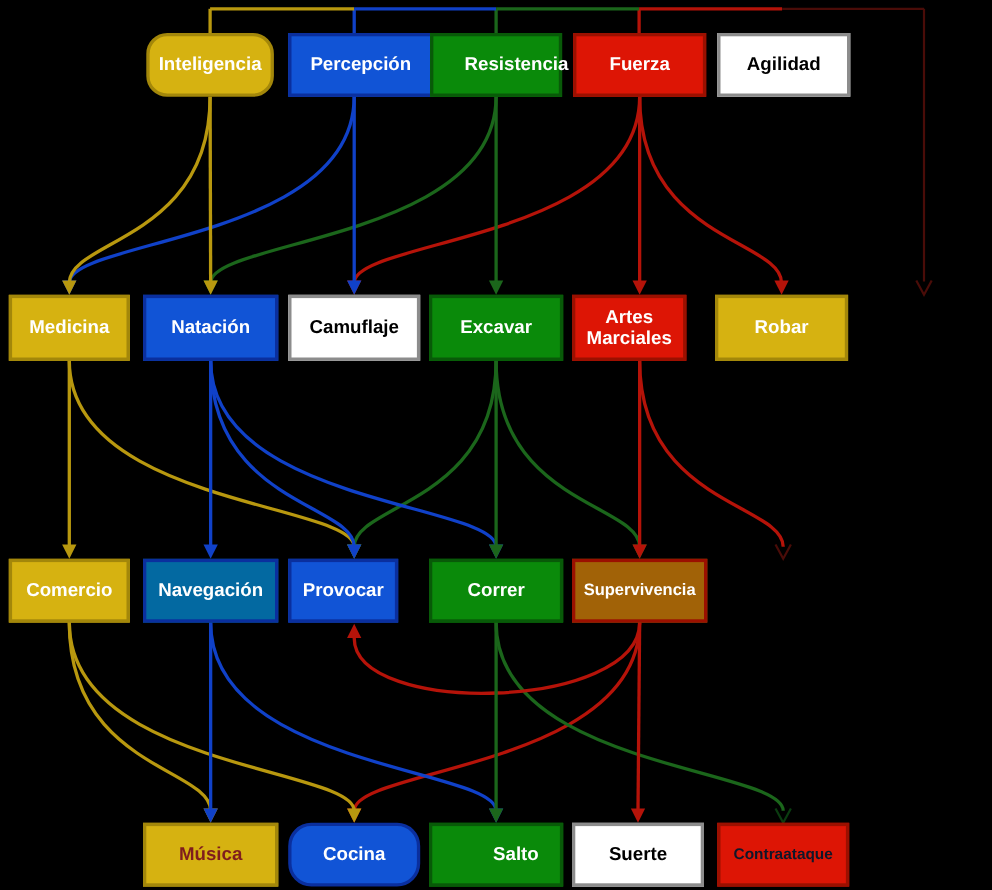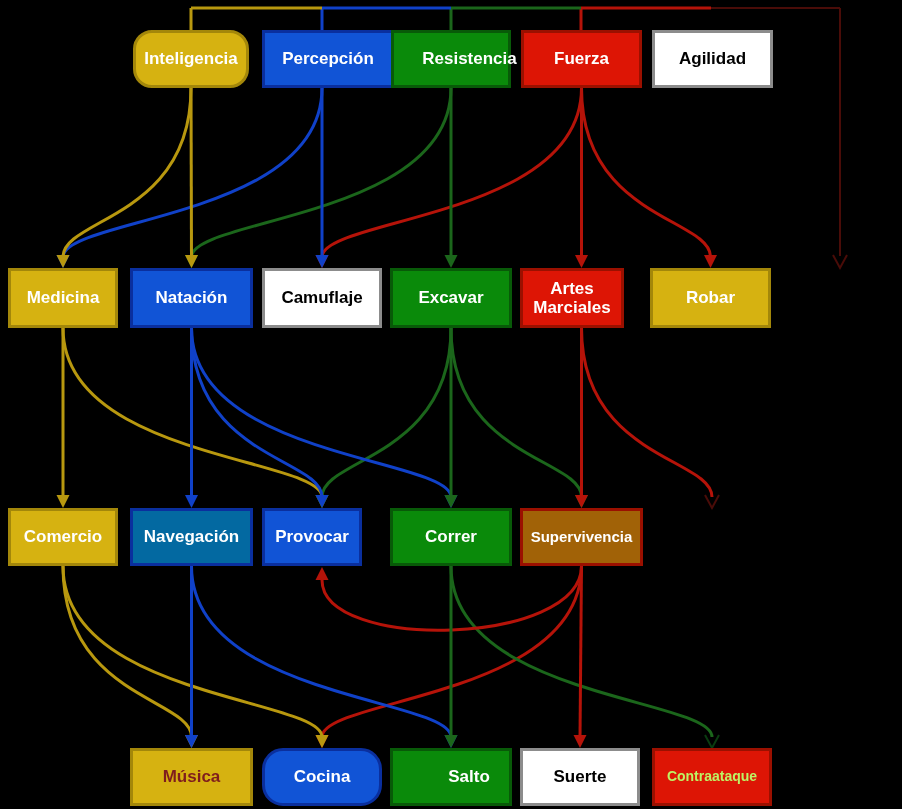--- a/index.html
+++ b/index.html
@@ -139,16 +139,16 @@
     </div>
     <div class="node" style="left: 262px; top: 748px; width: 120px; height: 58px; background: rgb(17, 84, 214); border-color: rgb(10, 47, 158); color: rgb(255, 255, 255); font-size: 17px; border-radius: 21px;">
       <span>Cocina</span>
     </div>
     <div class="node" style="left: 390px; top: 748px; width: 122px; height: 58px; background: rgb(10, 138, 10); border-color: rgb(8, 90, 8); color: rgb(255, 255, 255); font-size: 17px; padding-left: 36px;">
       <span>Salto</span>
     </div>
     <div class="node" style="left: 520px; top: 748px; width: 120px; height: 58px; background: rgb(255, 255, 255); border-color: rgb(140, 140, 140); color: rgb(0, 0, 0); font-size: 17px;">
       <span>Suerte</span>
     </div>
-    <div class="node" style="left: 652px; top: 748px; width: 120px; height: 58px; background: rgb(221, 21, 5); border-color: rgb(155, 16, 0); color: #bef264; font-size: 14px;">
+    <div class="node" style="left: 652px; top: 748px; width: 120px; height: 58px; background: rgb(221, 21, 5); border-color: rgb(155, 16, 0); color: #0f172a; font-size: 14px;">
       <span>Contraataque</span>
     </div>
   </div>
 
 </body></html>

